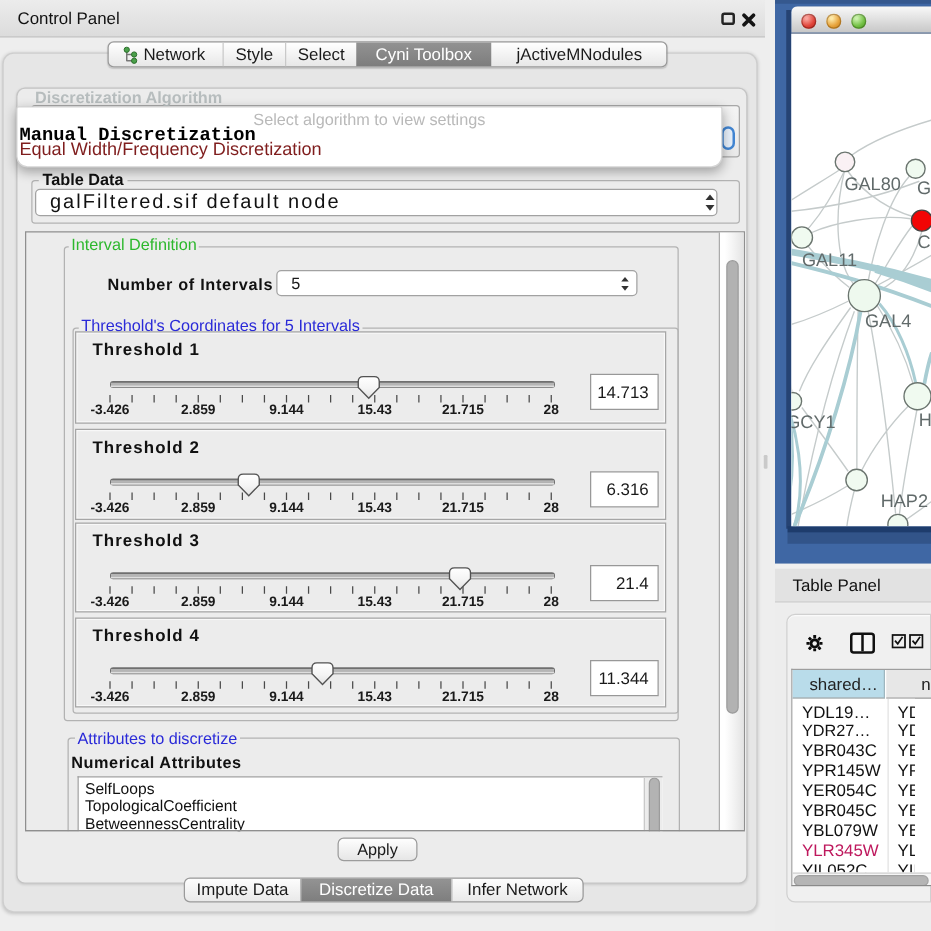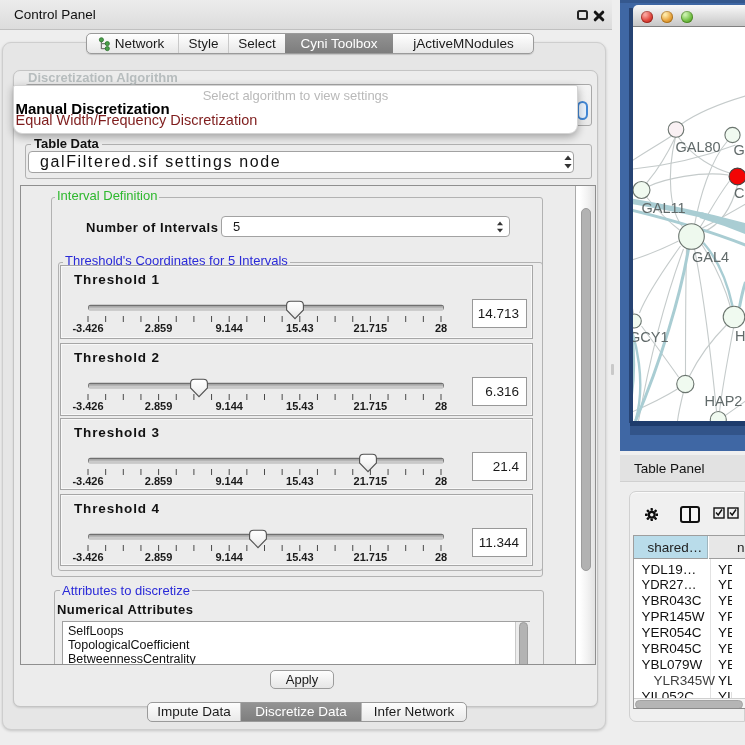--- a/index.html
+++ b/index.html
@@ -37,21 +37,21 @@
 
 <div class="abs" style="left:13px;top:70px;width:585px;height:637px;background:#ececec;border:1px solid #c4c4c4;border-radius:7px;box-shadow:0 1px 2px rgba(0,0,0,0.12);"></div>
 
 <div class="abs" style="left:25px;top:84px;width:567px;height:42px;border:1px solid #a8a8a8;border-radius:3px;background:linear-gradient(#f4f4f4,#e9e9e9);"></div>
 <div class="abs" style="left:28px;top:70px;height:14px;font-size:13px;font-weight:bold;color:#b7bdbe;background:transparent;">Discretization Algorithm</div>
 <div class="abs" style="left:576.5px;top:100.5px;width:11px;height:19.5px;border:2.4px solid #4286d3;border-radius:5.5px;background:#e8f1fb;"></div>
 
 <div class="abs" style="left:25px;top:143.5px;width:567px;height:35.5px;border:1px solid #b2b2b2;border-radius:3px;"></div>
 <div class="abs" style="left:31px;top:136px;height:14px;font-size:13px;font-weight:bold;color:#111;background:#ececec;padding:0 3px;">Table Data</div>
 <div class="abs" style="left:28px;top:151px;width:546px;height:22px;background:#fff;border:1px solid #a2a2a2;border-radius:4px;">
-  <div class="abs" style="left:11px;top:0;height:20px;line-height:20px;font-size:16px;letter-spacing:1.6px;color:#111;">galFiltered.sif settings node</div>
+  <div class="abs" style="left:11px;top:0;height:20px;line-height:20px;font-size:16px;letter-spacing:1.6px;color:#111;">galFiltered.sif default node</div>
   <svg class="abs" style="left:534px;top:3px;" width="10" height="14" viewBox="0 0 10 14">
       <path d="M5,0.5 L8.6,5 L1.4,5 Z" fill="#333"></path>
       <path d="M5,13.5 L8.6,9 L1.4,9 Z" fill="#333"></path>
     </svg>
 </div>
 
 <div class="abs" style="left:20px;top:185px;width:576px;height:480px;border:1px solid #8f8f8f;background:#ececec;overflow:hidden;">
 </div>
 
 <div class="abs" style="left:575px;top:186px;width:20px;height:478px;background:linear-gradient(to right,#ffffff 20%,#f2f2f2 60%,#e3e3e3);border-left:1px solid #ababab;"></div>
@@ -261,21 +261,21 @@
 <div class="abs" style="left:270px;top:670px;width:64px;height:19px;background:linear-gradient(#fefefe,#e6e6e6);border:1px solid #9c9c9c;border-radius:5px;text-align:center;line-height:17px;font-size:13px;">Apply</div>
 
 <div class="abs" style="left:147px;top:702px;width:320px;height:20px;border:1px solid #9a9a9a;border-radius:5px;background:linear-gradient(#fdfdfd,#e9e9e9);font-size:13.5px;">
   <div class="abs" style="left:0;top:0;width:93px;height:18px;line-height:18px;text-align:center;border-right:1px solid #b9b9b9;">Impute Data</div>
   <div class="abs" style="left:93px;top:0;width:120px;height:18px;line-height:18px;text-align:center;background:linear-gradient(#939393,#7e7e7e);color:#fff;">Discretize Data</div>
   <div class="abs" style="left:213px;top:0;width:105px;height:18px;line-height:18px;text-align:center;border-left:1px solid #b9b9b9;">Infer Network</div>
 </div>
 
 <div class="abs" style="left:13px;top:85px;width:565px;height:49px;background:#fff;border:1px solid #d4d4d4;border-radius:2px 2px 9px 9px;box-shadow:0 3px 9px rgba(0,0,0,0.32);">
   <div class="abs" style="left:0;top:2px;width:100%;height:14px;text-align:center;font-size:13px;color:#b9b9b9;">Select algorithm to view settings</div>
-  <div class="abs" style="left:1.5px;top:13.5px;height:15px;font-size:15px;font-weight:bold;color:#000;">Manual Discretization</div>
+  <div class="abs" style="left:1.5px;top:13.5px;height:15px;font-size:15px;font-weight:bold;color:#000;font-family:Liberation Mono, monospace;">Manual Discretization</div>
   <div class="abs" style="left:1.5px;top:26px;height:15px;font-size:14.5px;color:#7f1d1d;">Equal Width/Frequency Discretization</div>
 </div>
 
 <div class="abs" style="left:611px;top:364px;width:3px;height:11px;background:#c9c9c9;border-radius:1px;"></div>
 
 <div class="abs" style="left:620px;top:0;width:125px;height:451px;background:#3f67a4;"></div>
 <div class="abs" style="left:620px;top:0;width:125px;height:3px;background:#35588e;"></div>
 
 <div class="abs" style="left:629px;top:8px;width:3.5px;height:415px;background:rgba(18,38,74,0.55);"></div>
 <div class="abs" style="left:630px;top:421px;width:115px;height:4.5px;background:#1e3c6c;"></div>
@@ -394,21 +394,21 @@
       <div class="abs" style="left:8px;top:34.3px;height:15px;line-height:15px;font-size:13.5px;color:#111;">YBR043C</div>
       <div class="abs" style="left:84.5px;top:34.3px;height:15px;line-height:15px;font-size:13.5px;color:#111;">YBR0</div>
       <div class="abs" style="left:8px;top:50.2px;height:15px;line-height:15px;font-size:13.5px;color:#111;">YPR145W</div>
       <div class="abs" style="left:84.5px;top:50.2px;height:15px;line-height:15px;font-size:13.5px;color:#111;">YPR1</div>
       <div class="abs" style="left:8px;top:66.1px;height:15px;line-height:15px;font-size:13.5px;color:#111;">YER054C</div>
       <div class="abs" style="left:84.5px;top:66.1px;height:15px;line-height:15px;font-size:13.5px;color:#111;">YER0</div>
       <div class="abs" style="left:8px;top:82.0px;height:15px;line-height:15px;font-size:13.5px;color:#111;">YBR045C</div>
       <div class="abs" style="left:84.5px;top:82.0px;height:15px;line-height:15px;font-size:13.5px;color:#111;">YBR0</div>
       <div class="abs" style="left:8px;top:97.9px;height:15px;line-height:15px;font-size:13.5px;color:#111;">YBL079W</div>
       <div class="abs" style="left:84.5px;top:97.9px;height:15px;line-height:15px;font-size:13.5px;color:#111;">YBL0</div>
-      <div class="abs" style="left:8px;top:113.8px;height:15px;line-height:15px;font-size:13.5px;color:#404040;margin-left:12px;">YLR345W</div>
+      <div class="abs" style="left:8px;top:113.8px;height:15px;line-height:15px;font-size:13.5px;color:#be185d;">YLR345W</div>
       <div class="abs" style="left:84.5px;top:113.8px;height:15px;line-height:15px;font-size:13.5px;color:#111;">YLR3</div>
       <div class="abs" style="left:8px;top:129.7px;height:15px;line-height:15px;font-size:13.5px;color:#111;">YIL052C</div>
       <div class="abs" style="left:84.5px;top:129.7px;height:15px;line-height:15px;font-size:13.5px;color:#111;">YIL0</div>
   </div>
   <div class="abs" style="left:0;top:162.5px;width:112.5px;height:11.5px;background:#f5f5f5;border-top:1px solid #cfcfcf;">
     <div class="abs" style="left:1.5px;top:0.8px;width:108px;height:9.5px;background:#b5b5b5;border:1px solid #a3a3a3;border-radius:5px;"></div>
   </div>
 </div>
 
 </body></html>

